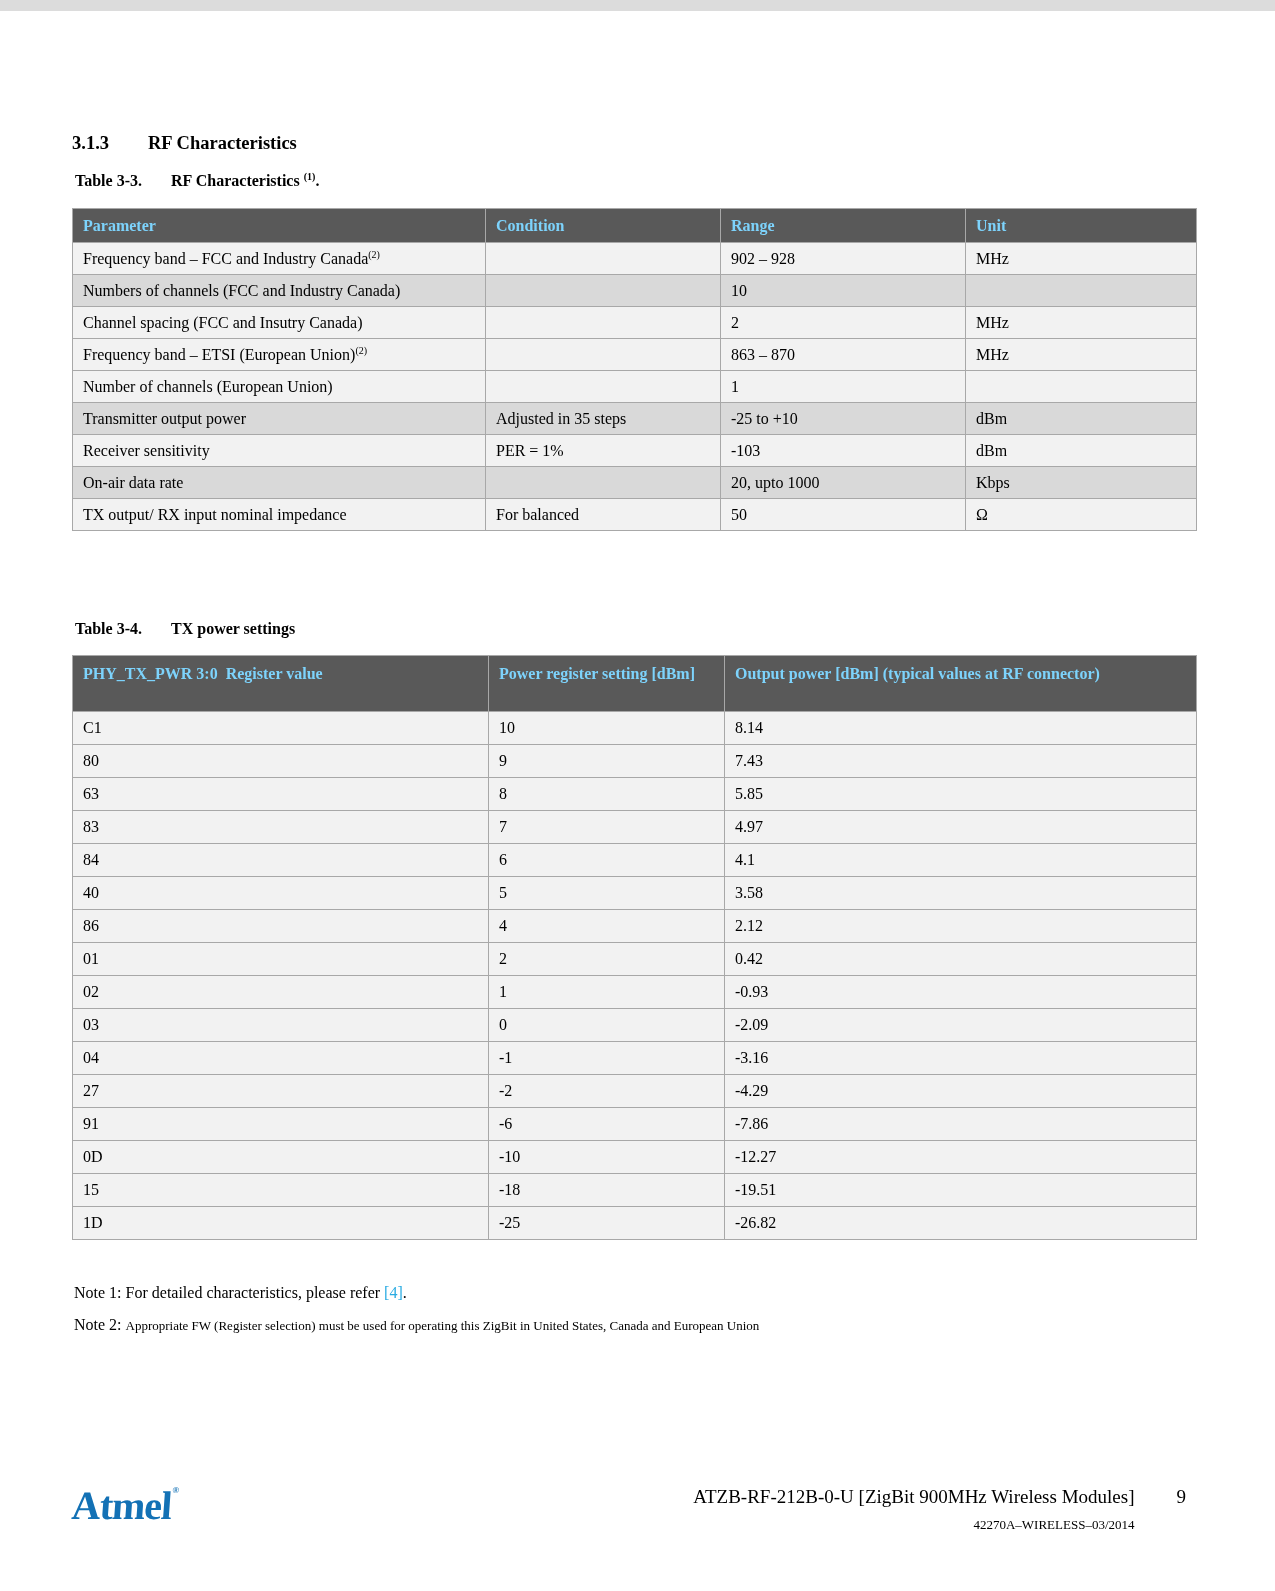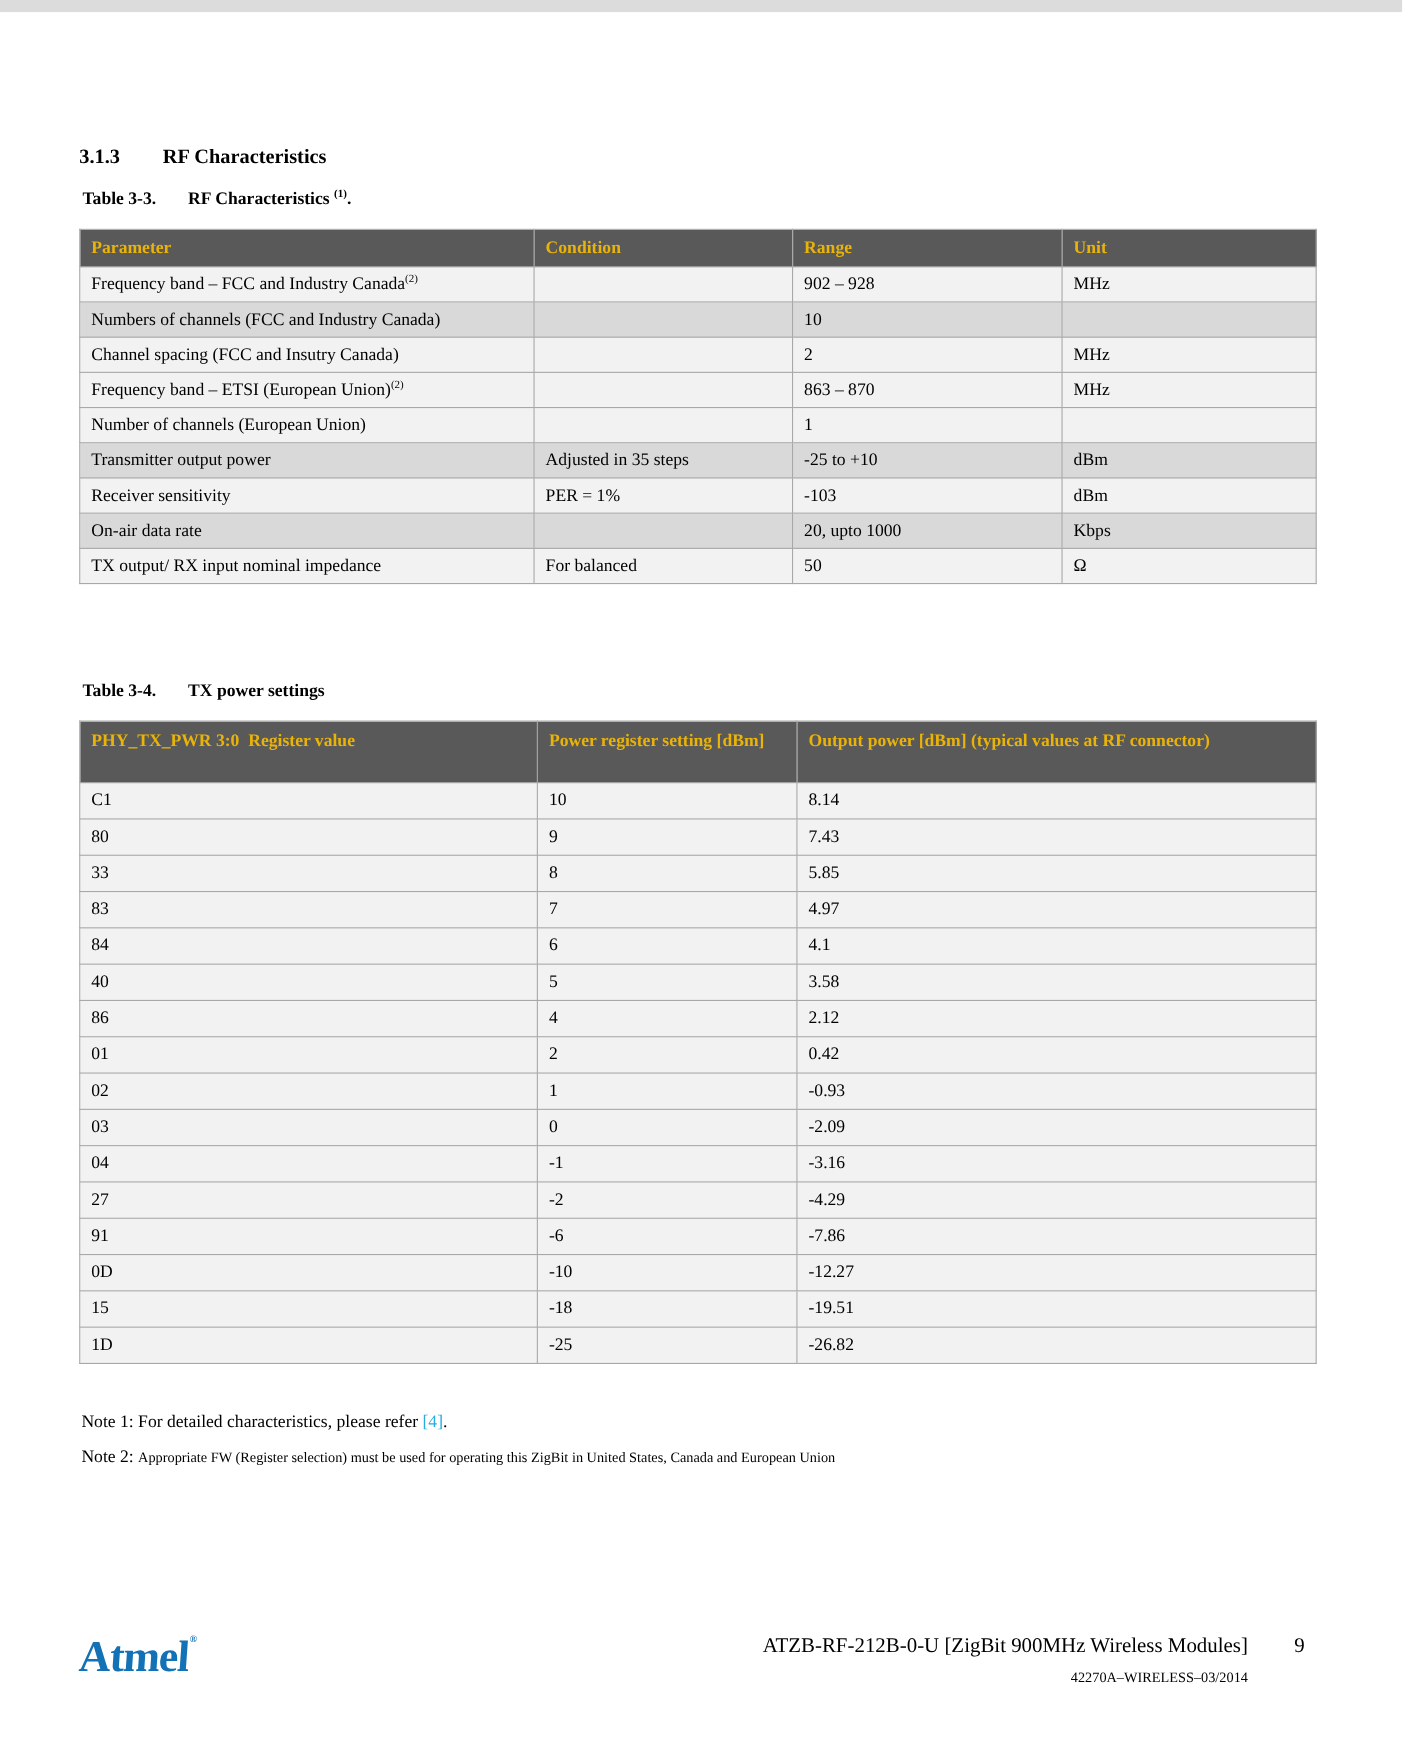--- a/index.html
+++ b/index.html
@@ -23,21 +23,21 @@
     font-size:16px; font-weight:bold; white-space:nowrap;
   }
   .caption .cap-label { display:inline-block; width:96px; }
   sup { font-size:10px; line-height:0; vertical-align:super; }
   table {
     position:absolute; left:72px; border-collapse:collapse; table-layout:fixed;
     font-size:16px; line-height:21px;
   }
   table, th, td { border:1px solid var(--border,#a8a8a8); }
   th {
-    background:var(--header-bg,#595959); color:#eab308; font-weight:bold;
+    background:var(--header-bg,#595959); color:#7dd3fc; font-weight:bold;
     text-align:left; vertical-align:top; padding:6px 10px; white-space:pre-wrap;
   }
   td { vertical-align:top; padding:5px 10px; }
   .rf-table { top:208px; width:1124px; }
   .rf-table th { height:33px; }
   .rf-table td { height:29px; }
   .rf-table td:first-child { padding-right:60px; }
   .row-light td { background:var(--row-light,#f2f2f2); }
   .row-dark td { background:var(--row-dark,#d9d9d9); }
   .tx-table { top:655px; width:1124px; }
@@ -174,21 +174,21 @@
           <td>C1</td>
           <td>10</td>
           <td>8.14</td>
         </tr>
         <tr class="row-light">
           <td>80</td>
           <td>9</td>
           <td>7.43</td>
         </tr>
         <tr class="row-light">
-          <td>33</td>
+          <td>63</td>
           <td>8</td>
           <td>5.85</td>
         </tr>
         <tr class="row-light">
           <td>83</td>
           <td>7</td>
           <td>4.97</td>
         </tr>
         <tr class="row-light">
           <td>84</td>

